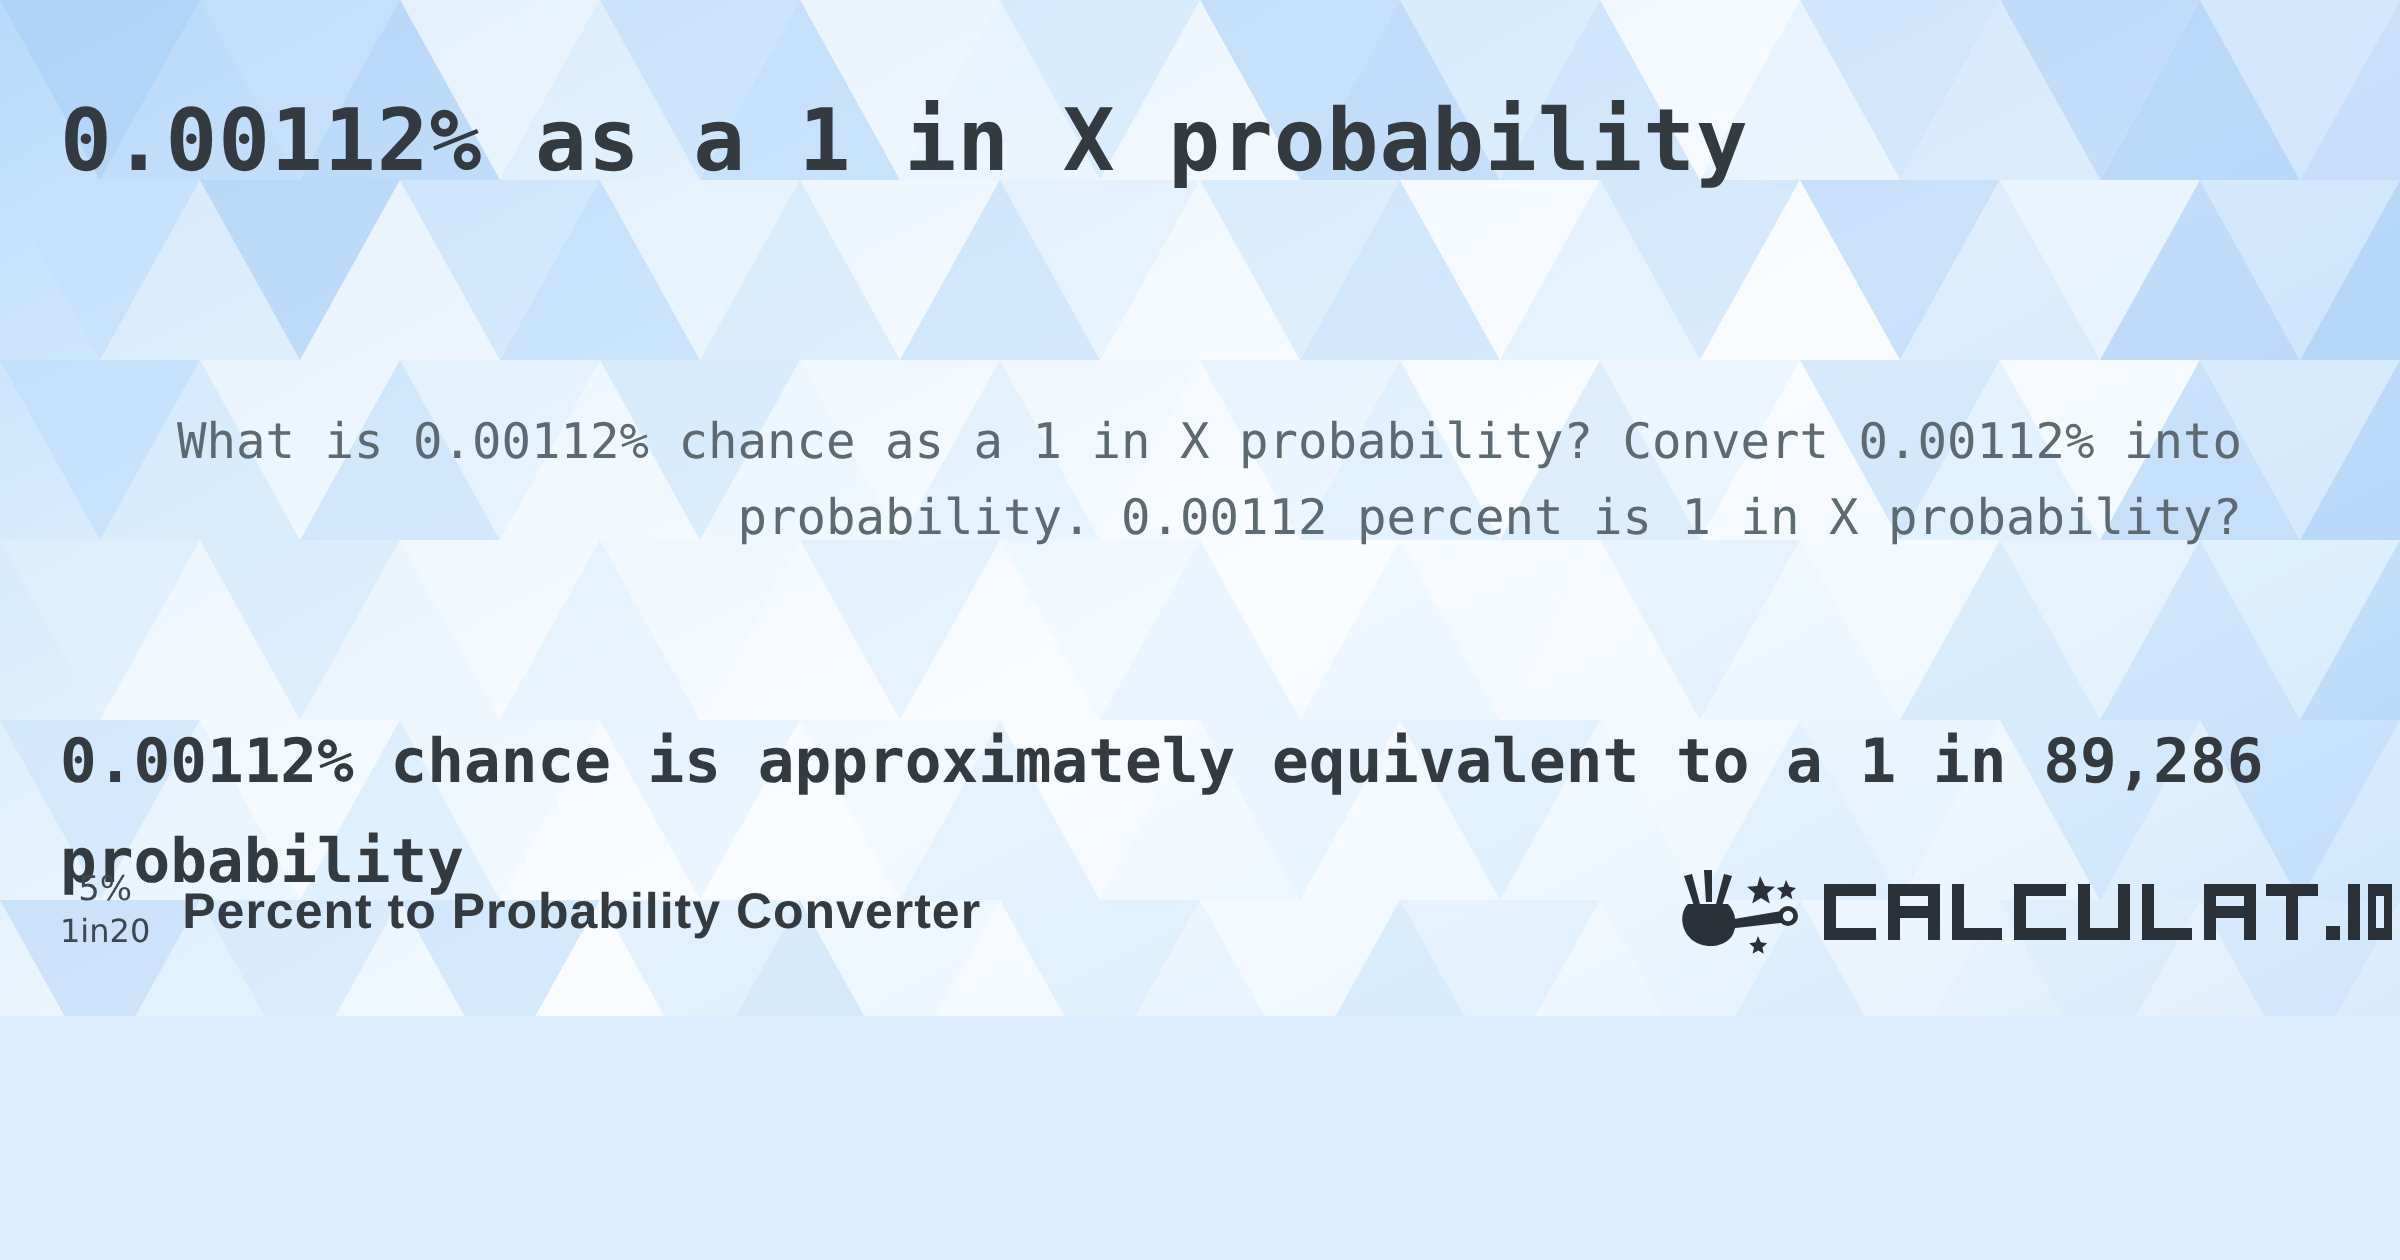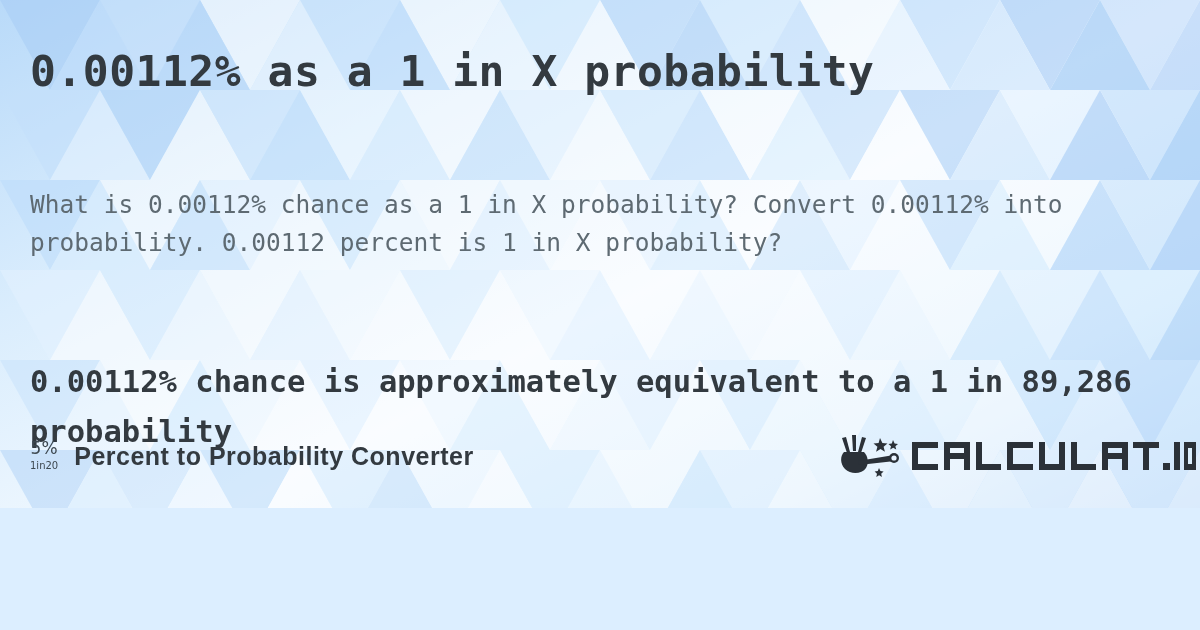--- a/index.html
+++ b/index.html
@@ -51,25 +51,26 @@
     color: #333a40;
     white-space: nowrap;
     font-family: "DejaVu Sans Mono", "Liberation Mono", monospace;
   }
 
   .intro {
     position: absolute;
     left: 30px;
     top: 186px;
     width: 1075px;
-    margin: 0;
+    margin: 16px;
     font-size: 24.5px;
     line-height: 38px;
     color: #5e6a72;
     font-family: "DejaVu Sans Mono", "Liberation Mono", monospace;
+    text-align: right;
   }
 
   .result {
     position: absolute;
     left: 30px;
     top: 357px;
     width: 1140px;
     margin: 0;
     font-size: 30.5px;
     line-height: 50px;
@@ -105,21 +106,21 @@
     color: #3d4850;
     font-family: "DejaVu Sans", "Liberation Sans", sans-serif;
     margin-right: 16px;
     padding-bottom: 2px;
   }
   .badge-top {
     font-size: 17px;
     letter-spacing: 0px;
   }
   .badge-bottom {
-    font-size: 10px;
+    font-size: 16px;
     margin-top: 4px;
   }
 
   .footer-title {
     font-size: 25px;
     font-weight: bold;
     color: #333a40;
     letter-spacing: 0.5px;
     white-space: nowrap;
     font-family: Liberation Sans, sans-serif;

